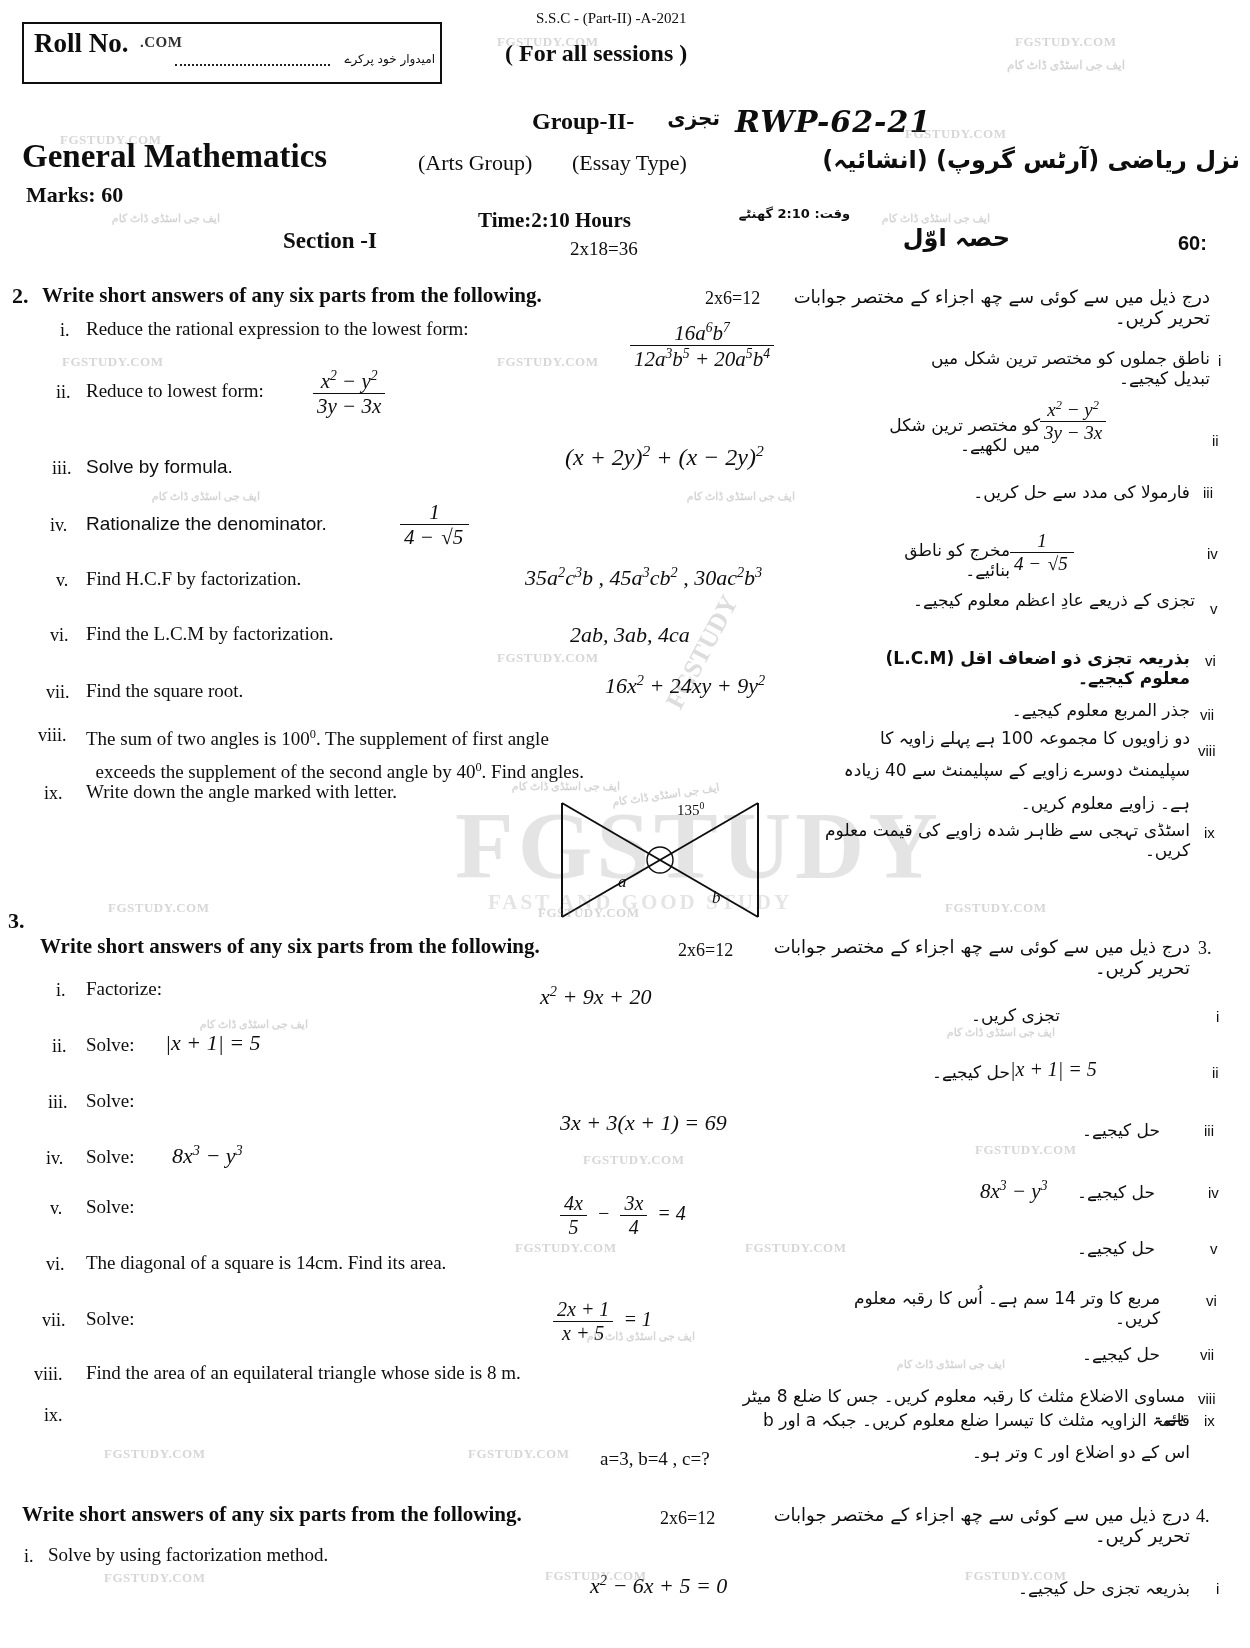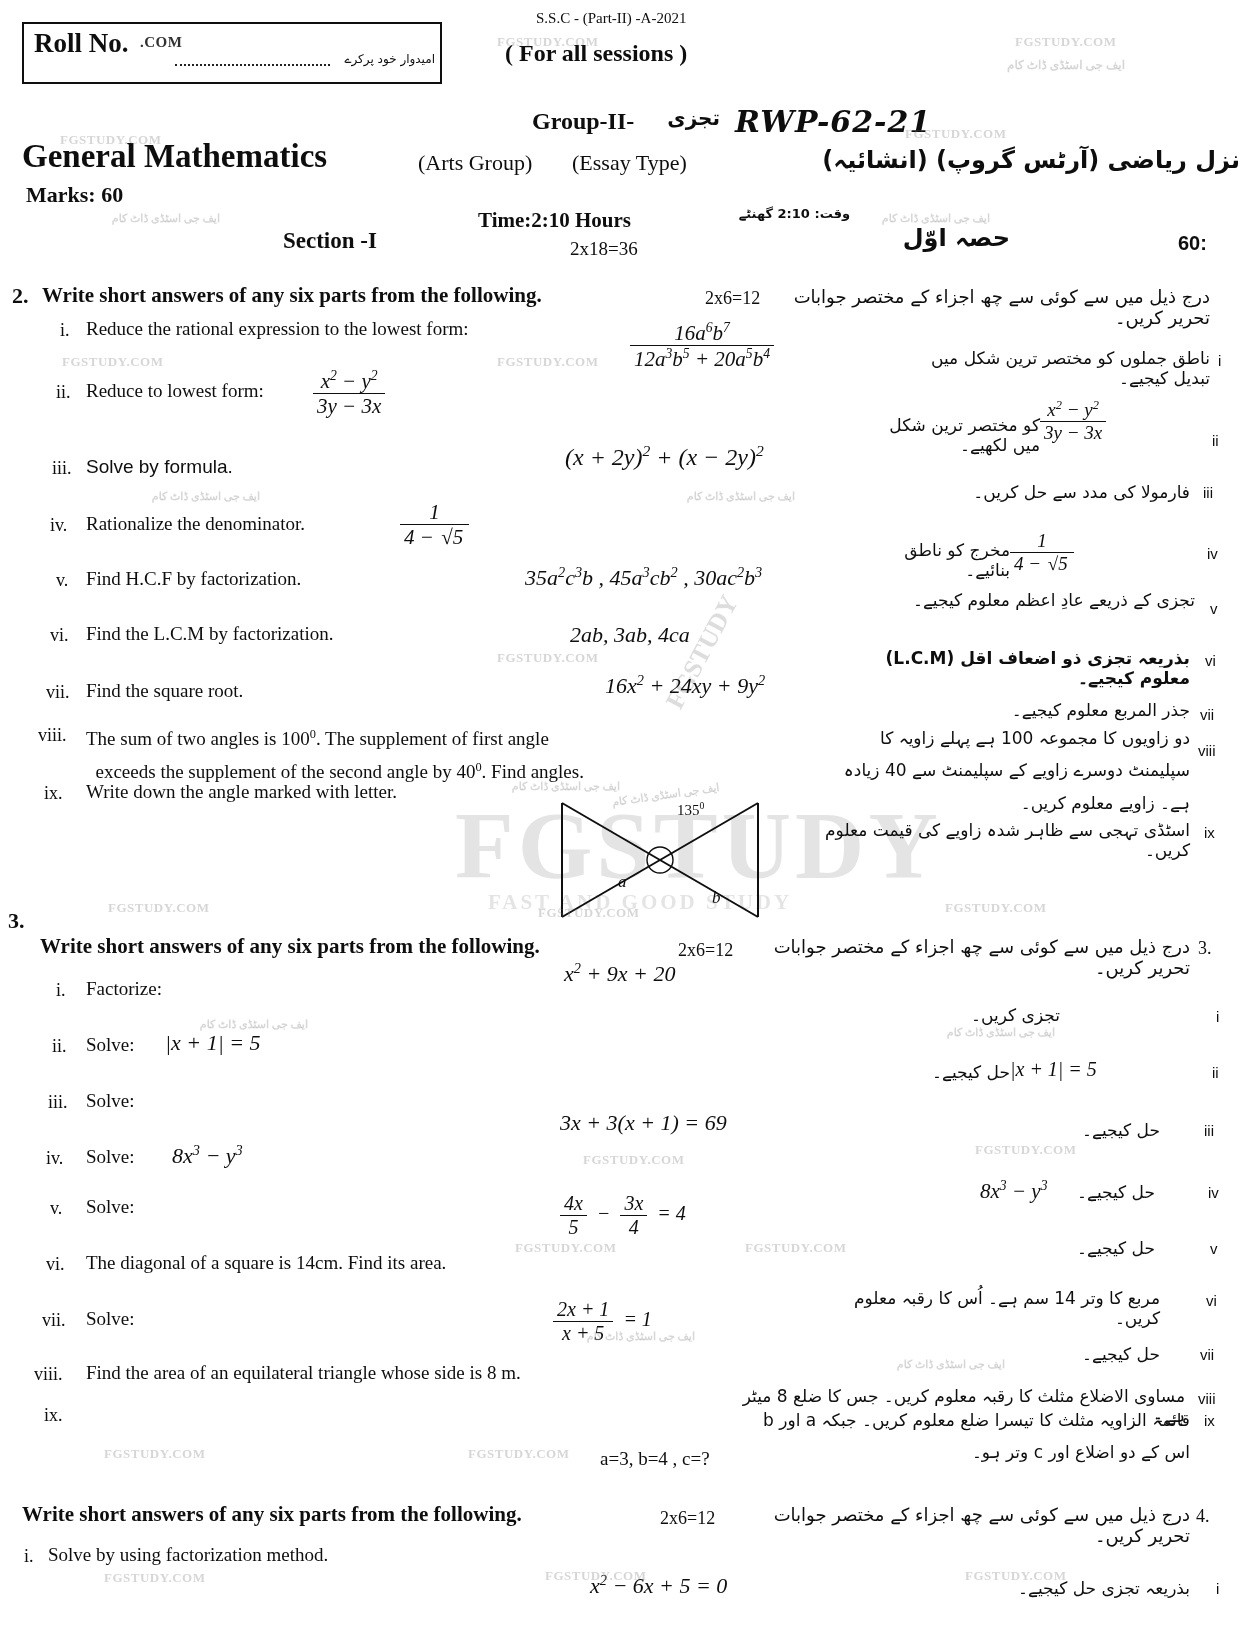--- a/index.html
+++ b/index.html
@@ -138,21 +138,21 @@
 
   <div class="abs" style="left:52px; top:458px; font-size:18px; font-family:'Liberation Serif',serif;">iii.</div>
   <div class="abs" style="left:86px; top:456px; font-size:19px; font-family:Liberation Sans, sans-serif;">Solve by formula.</div>
   <div class="abs math" style="left:565px; top:442px; font-size:24px;">
     <span>(x + 2y)<sup>2</sup> + (x − 2y)<sup>2</sup></span>
   </div>
   <div class="abs ur" style="left:940px; top:482px; width:250px; font-size:17px;">فارمولا کی مدد سے حل کریں۔</div>
   <div class="abs" style="left:1203px; top:484px; font-size:15px;">iii</div>
 
   <div class="abs" style="left:50px; top:515px; font-size:18px; font-family:'Liberation Serif',serif;">iv.</div>
-  <div class="abs" style="left:86px; top:513px; font-size:19px; font-family:Liberation Serif, serif;">Rationalize the denominator.</div>
+  <div class="abs" style="left:86px; top:513px; font-size:19px; font-family:Liberation Sans, sans-serif;">Rationalize the denominator.</div>
   <div class="abs math" style="left:400px; top:500px; font-size:21px;">
     <span class="frac">
       <span class="num">1</span>
       <span class="den">4 − <span class="sqrt">√5</span></span>
     </span>
   </div>
   <div class="abs math" style="left:1010px; top:530px; font-size:19px;">
     <span class="frac">
       <span class="num">1</span>
       <span class="den">4 − <span class="sqrt">√5</span></span>
@@ -220,21 +220,21 @@
   <div class="abs wm wm-small" style="left:945px; top:900px;">FGSTUDY.COM</div>
 
   <div class="abs bold" style="left:8px; top:908px; font-size:22px; font-family:'Liberation Serif',serif;">3.</div>
   <div class="abs bold" style="left:40px; top:934px; font-size:21px; font-family:'Liberation Serif',serif;">Write short answers of any six parts from the following.</div>
   <div class="abs" style="left:678px; top:940px; font-size:18px; font-family:'Liberation Serif',serif;">2x6=12</div>
   <div class="abs" style="left:1198px; top:938px; font-size:18px; font-family:'Liberation Serif',serif;">3.</div>
   <div class="abs ur" style="left:770px; top:936px; width:420px; font-size:18px;">درج ذیل میں سے کوئی سے چھ اجزاء کے مختصر جوابات تحریر کریں۔</div>
 
   <div class="abs" style="left:56px; top:980px; font-size:18px; font-family:'Liberation Serif',serif;">i.</div>
   <div class="abs" style="left:86px; top:978px; font-size:19px; font-family:'Liberation Serif',serif;">Factorize:</div>
-  <div class="abs math" style="left:540px; top:960px; font-size:22px;margin-left:24px;">x<sup>2</sup> + 9x + 20</div>
+  <div class="abs math" style="left:540px; top:983px; font-size:22px;">x<sup>2</sup> + 9x + 20</div>
   <div class="abs ur" style="left:930px; top:1005px; width:130px; font-size:17px;">تجزی کریں۔</div>
   <div class="abs" style="left:1216px; top:1008px; font-size:15px;">i</div>
 
   <div class="abs" style="left:52px; top:1036px; font-size:18px; font-family:'Liberation Serif',serif;">ii.</div>
   <div class="abs" style="left:86px; top:1034px; font-size:19px; font-family:'Liberation Serif',serif;">Solve:</div>
   <div class="abs math" style="left:165px; top:1030px; font-size:22px;">|x + 1| = 5</div>
   <div class="abs math" style="left:1010px; top:1058px; font-size:20px;">|x + 1| = 5</div>
   <div class="abs ur" style="left:930px; top:1062px; width:80px; font-size:17px;">حل کیجیے۔</div>
   <div class="abs" style="left:1212px; top:1064px; font-size:15px;">ii</div>
 

